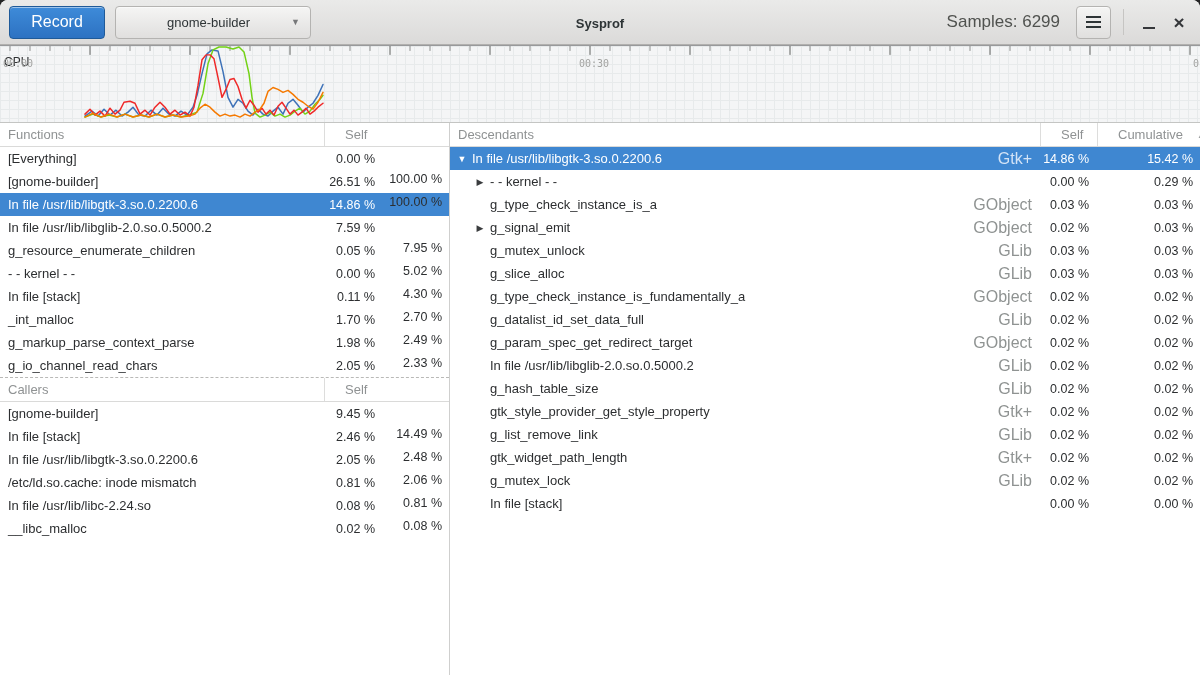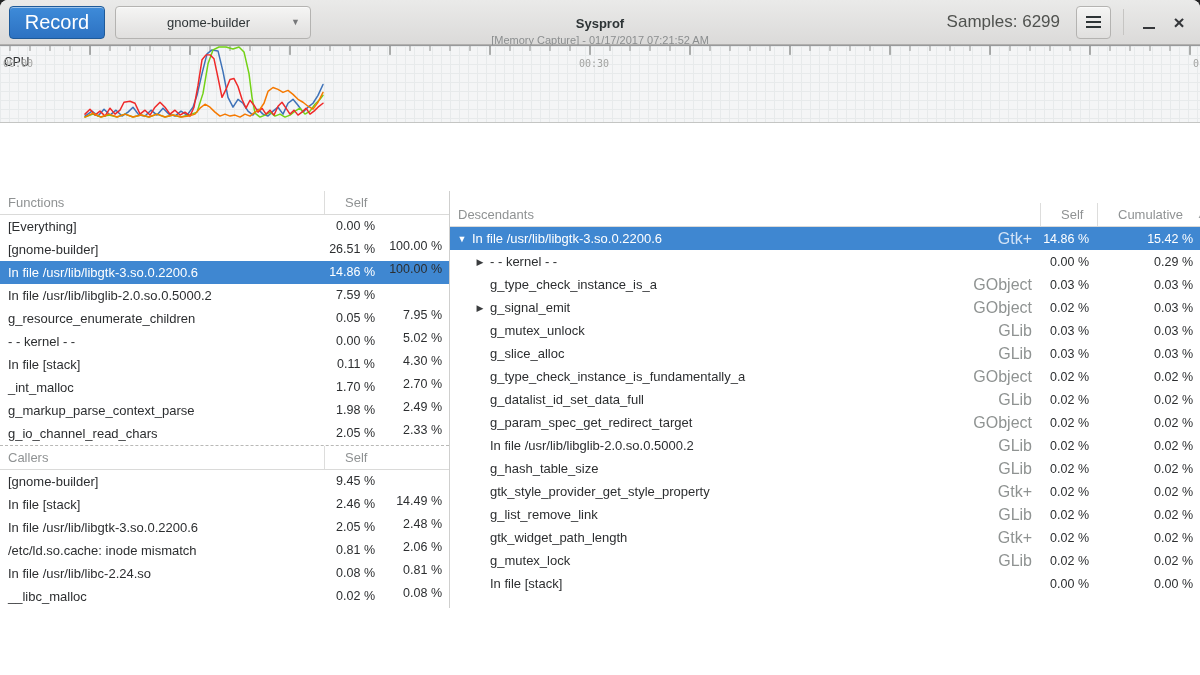--- a/index.html
+++ b/index.html
@@ -1,21 +1,21 @@
 <!DOCTYPE html>
 <html><head>
 <meta charset="utf-8">
 <style>
   * { margin:0; padding:0; box-sizing:border-box; }
   html,body { width:1200px; height:675px; background:#242424; font-family:"Liberation Sans","DejaVu Sans",sans-serif; }
   .window { width:1200px; height:675px; background:#ffffff; border-radius:8px 8px 0 0; overflow:hidden; display:flex; flex-direction:column; }
 
   
   .titlebar { height:45px; flex:0 0 45px; background:linear-gradient(#eaeae9,#dbdad9); border-bottom:1px solid #b1b0ae; display:flex; align-items:center; position:relative; padding:0 6px; }
-  .btn { border:1px solid #b4b3b1; border-radius:4px; background:linear-gradient(#f5f5f4,#e0dfde); box-shadow:0 1px 0 rgba(255,255,255,.5) inset; font-family:inherit; font-size:20px; color:#2e3436; cursor:pointer; }
+  .btn { border:1px solid #b4b3b1; border-radius:4px; background:linear-gradient(#f5f5f4,#e0dfde); box-shadow:0 1px 0 rgba(255,255,255,.5) inset; font-family:inherit; font-size:16px; color:#2e3436; cursor:pointer; }
   .btn.suggested { background:linear-gradient(#3e8bd9,#2d72c2); border-color:#1f5a99; color:#ffffff; width:96px; height:33px; margin-left:3px; }
   .btn.combo { width:196px; height:33px; margin-left:10px; display:flex; align-items:center; padding:0 10px; font-size:13px; }
   .combo-label { flex:1; text-align:center; }
   .combo-arrow { color:#77787a; font-size:9px; }
   .title-block { position:absolute; left:0; right:0; top:16px; text-align:center; pointer-events:none; }
   .title { font-size:13px; font-weight:bold; color:#2e3436; }
   .subtitle { font-size:11px; color:#8b8e8f; margin-top:3px; }
   .right-controls { margin-left:auto; display:flex; align-items:center; z-index:2; }
   .samples { font-size:17px; color:#50524f; margin-right:16px; }
   .btn.menu { width:35px; height:33px; display:flex; align-items:center; justify-content:center; }
@@ -31,21 +31,21 @@
     background-color:#f4f5f6;
     background-image:linear-gradient(#e7eaeb 1px,transparent 1px),linear-gradient(90deg,#e7eaeb 1px,transparent 1px);
     background-size:9px 9px;
     border-top:1px solid #98999b; border-bottom:1px solid #c4c5c3; }
   .cpu-graph svg { position:absolute; inset:0; width:100%; height:100%; }
   .cpu-label { position:absolute; top:1px; left:4px; font-size:12px; color:#2f3133;margin-top:8px; }
   .cpu-time { position:absolute; top:12px; font-family:"DejaVu Sans Mono",monospace; font-size:10px; color:#a2a3a1; }
   .t0 { left:3px; } .t30 { left:579px; } .t60 { left:1193px; }
 
   
-  .main { flex:1; display:flex; background:#ffffff; min-height:0;align-items:center; }
+  .main { flex:1; display:flex; background:#ffffff; min-height:0; }
   .left-pane { width:450px; flex:0 0 450px; border-right:1px solid #cfcfce; display:flex; flex-direction:column; }
   .right-pane { flex:1; display:flex; flex-direction:column; min-width:0; }
 
   .thead { height:24px; flex:0 0 24px; display:flex; background:#ffffff; border-bottom:1px solid #dadad9; }
   .th { font-size:13px; color:#8f9293; line-height:23px; white-space:nowrap; overflow:hidden; cursor:pointer; }
   .th.grow { flex:1; padding-left:8px; min-width:0; }
   .th.fixed { border-left:1px solid #dddddc; padding-left:20px; }
   .sort-arrow { font-size:8px; color:#9a9d9e; margin-left:14px; vertical-align:1px; }
 
   .rows { overflow:hidden; }
@@ -74,21 +74,20 @@
 <div class="window">
 
   <header class="titlebar">
     <button class="btn suggested">Record</button>
     <button class="btn combo">
       <span class="combo-label">gnome-builder</span>
       <span class="combo-arrow">▼</span>
     </button>
     <div class="title-block">
       <div class="title">Sysprof</div>
-      <div class="subtitle">[Memory Capture] - 01/17/2017 07:21:52 AM</div>
     </div>
     <div class="right-controls">
       <span class="samples">Samples: 6299</span>
       <button class="btn menu">
         <span class="hamburger">
             <i></i>
             <i></i>
             <i></i>
           </span>
       </button>

